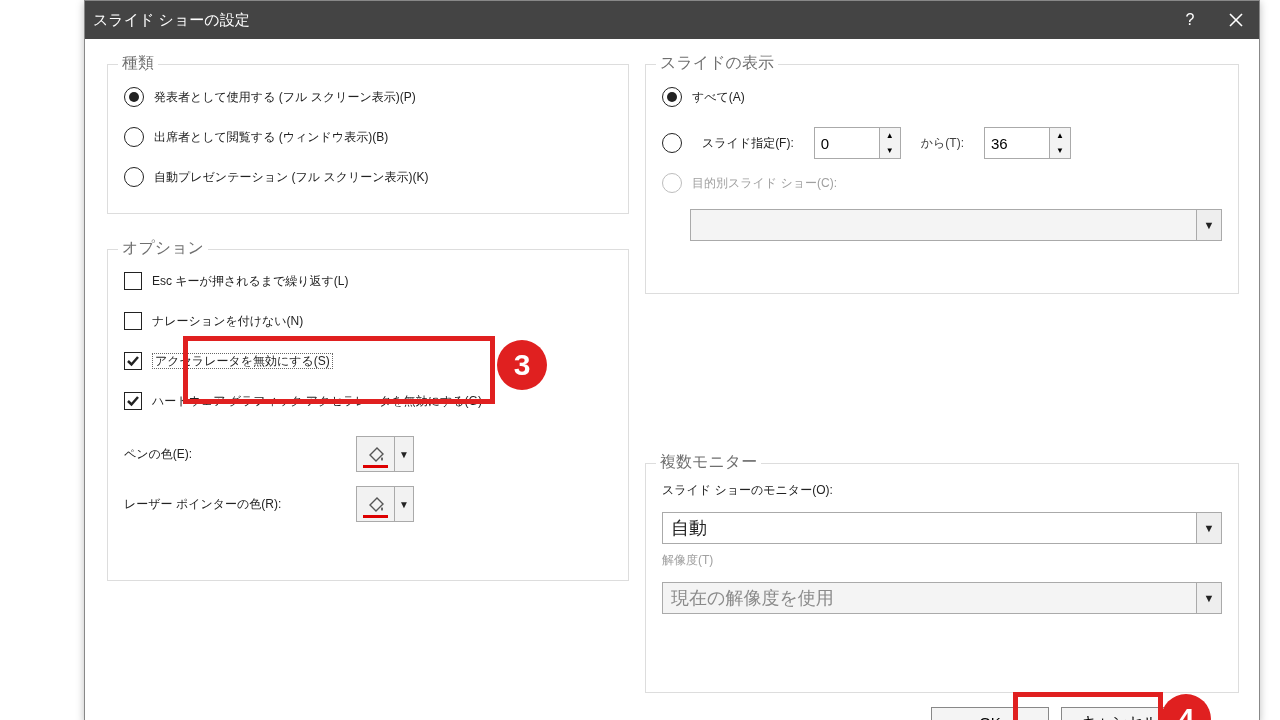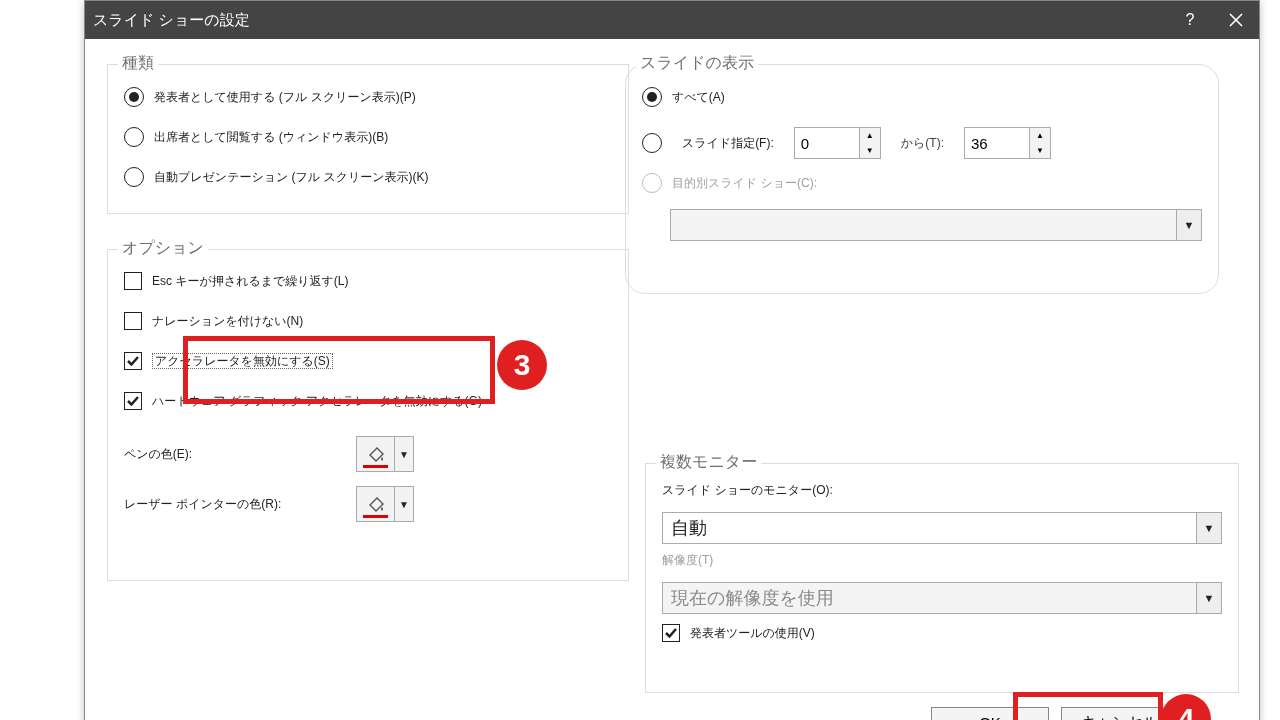--- a/index.html
+++ b/index.html
@@ -11,21 +11,21 @@
 .titlebar-btn{width:46px;height:38px;display:flex;align-items:center;justify-content:center;color:#fff;font-size:16px}
 .titlebar-btn.close{font-size:17px}
 .content{position:absolute;left:0;right:0;top:38px;bottom:0}
 
 .group{position:absolute;border:1px solid #ddd;}
 .group-title{position:absolute;left:10px;top:-12px;background:#fff;padding:0 4px;color:#6f6f6f;font-size:16px}
 
 #group-type {left:22px; top:25px; width:520px; height:148px;}
 #group-options {left:22px; top:210px; width:520px; height:330px;}
 
-#group-slides {left:540px; top:25px; width:592px; height:228px;border-radius:20px;}
+#group-slides {left:560px; top:25px; width:592px; height:228px;}
 #group-advance {left:560px; top:276px; width:592px; height:125px;}
 #group-monitors {left:560px; top:424px; width:592px; height:228px;}
 
 .row{position:absolute;left:16px;display:flex;align-items:center;gap:10px}
 .radio{width:18px;height:18px;border:1.5px solid #222;border-radius:50%;display:inline-flex;align-items:center;justify-content:center;flex:0 0 18px}
 .radio.selected::after{content:"";width:10px;height:10px;border-radius:50%;background:#222}
 .radio.disabled{border-color:#bdbdbd}
 .checkbox{width:16px;height:16px;border:1.5px solid #222;display:inline-flex;align-items:center;justify-content:center;flex:0 0 16px}
 .checkbox.checked svg{display:block}
 .checkbox svg{display:none;width:12px;height:12px;stroke:#222;stroke-width:2.5;fill:none}
@@ -206,28 +206,20 @@
       <div class="row" style="top:88px">
         <span class="lbl disabled">解像度(T)</span>
       </div>
       <div class="row" style="top:118px;left:16px;right:16px">
         <span class="combo disabled" style="flex:1">
           <span class="combo-text">現在の解像度を使用</span>
           <span class="combo-btn">▼</span>
         </span>
       </div>
 
-      <div class="row" style="top:160px">
-        <span class="checkbox checked">
-            <svg viewBox="0 0 12 12">
-              <polyline points="1,6 4.5,9.5 11,2"></polyline>
-            </svg>
-          </span>
-        <span class="lbl">発表者ツールの使用(V)</span>
-      </div>
     </div>
 
     <button id="ok-button" class="btn">OK</button>
     <button id="cancel-button" class="btn">キャンセル</button>
 
   </div>
 </div>
 
 <div class="annot-box" style="left:183px;top:336px;width:302px;height:58px"></div>
 <div class="annot-circle" style="left:497px;top:340px">3</div>

